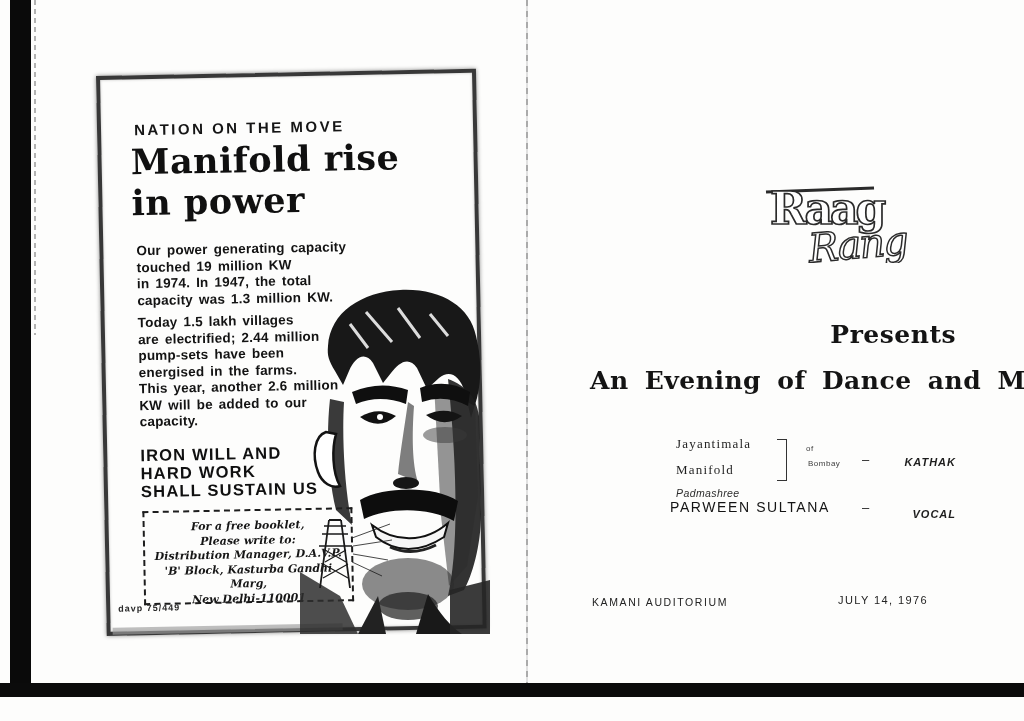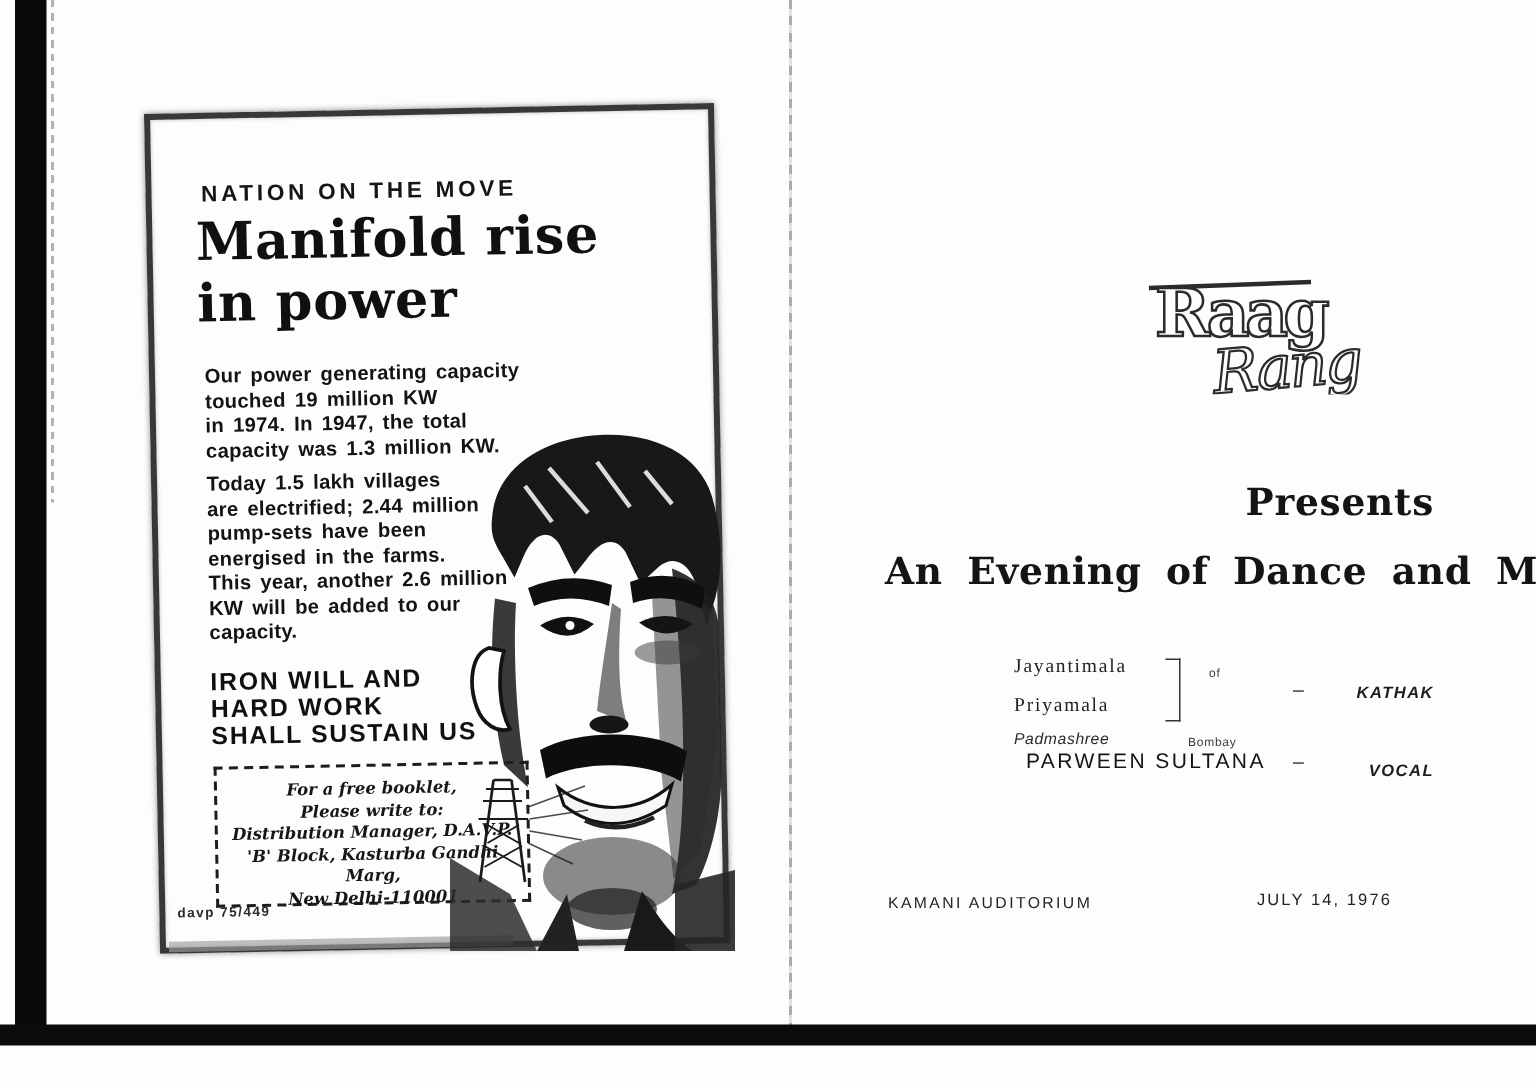--- a/index.html
+++ b/index.html
@@ -50,21 +50,21 @@
     font-family:"DejaVu Serif",serif;font-weight:700;font-size:25px;letter-spacing:.5px;word-spacing:7px;
     color:#141414;white-space:nowrap;}
   .perf-name{position:absolute;font-size:13px;letter-spacing:1.2px;color:#1f1f1f;white-space:nowrap;font-family:Liberation Serif, serif;}
   .duo-bracket{position:absolute;left:247px;top:439px;width:9px;height:40px;
     border-top:1.5px solid #333;border-right:1.5px solid #333;border-bottom:1.5px solid #333;}
   .tiny{position:absolute;font-size:8px;color:#3d3d3d;letter-spacing:.5px;white-space:nowrap;}
   .dash{position:absolute;font-size:13px;color:#222;}
   .genre{position:absolute;width:74px;text-align:right;font-size:11px;font-style:italic;font-weight:700;
     letter-spacing:1px;color:#1d1d1d;white-space:nowrap;}
   .honorific{position:absolute;left:146px;top:487px;font-size:10.5px;font-style:italic;color:#2b2b2b;letter-spacing:.4px;}
-  .solo-name{position:absolute;left:154px;top:499px;font-size:14px;letter-spacing:1.6px;color:#141414;white-space:nowrap;}
+  .solo-name{position:absolute;left:140px;top:499px;font-size:14px;letter-spacing:1.6px;color:#141414;white-space:nowrap;}
   .venue{position:absolute;left:62px;top:596px;font-size:10.5px;letter-spacing:1.6px;color:#232323;white-space:nowrap;text-align:center;}
   .date{position:absolute;left:308px;top:594px;width:100px;font-size:11px;
     letter-spacing:1.4px;color:#232323;white-space:nowrap;}
 </style>
 </head>
 <body>
 
 <div class="stage">
 
   <div class="left-strip"></div>
@@ -165,24 +165,24 @@
     <svg class="logo" viewBox="0 0 195 95" xmlns="http://www.w3.org/2000/svg">
       <line x1="4" y1="24" x2="112" y2="20" stroke="#2b2b2b" stroke-width="3"></line>
       <text x="8" y="56" font-family="DejaVu Serif, serif" font-size="44" font-weight="700" fill="#ffffff" stroke="#2b2b2b" stroke-width="1.7" letter-spacing="-3">Raag</text>
       <text x="46" y="88" font-family="DejaVu Serif, serif" font-style="italic" font-size="40" fill="#ffffff" stroke="#2b2b2b" stroke-width="1.5" letter-spacing="-2" transform="rotate(-5 120 70)">Rang</text>
     </svg>
 
     <div class="presents">Presents</div>
     <div class="event-title">An Evening of Dance and Music</div>
 
     <div class="perf-name" style="left:146px;top:436px;">Jayantimala</div>
-    <div class="perf-name" style="left:146px;top:462px;">Priyamala</div>
+    <div class="perf-name" style="left:146px;top:462px;">Manifold</div>
     <div class="duo-bracket"></div>
     <div class="tiny" style="left:276px;top:444px;text-align:center;">of</div>
-    <div class="tiny" style="left:262px;top:459px;margin-top:31px;">Bombay</div>
+    <div class="tiny" style="left:278px;top:459px;">Bombay</div>
     <div class="dash" style="left:332px;top:452px;">–</div>
     <div class="genre" style="left:352px;top:456px;">KATHAK</div>
 
     <div class="honorific">Padmashree</div>
     <div class="solo-name">PARWEEN SULTANA</div>
     <div class="dash" style="left:332px;top:500px;">–</div>
     <div class="genre" style="left:352px;top:508px;">VOCAL</div>
 
     <div class="venue">KAMANI AUDITORIUM</div>
     <div class="date">JULY 14, 1976</div>

